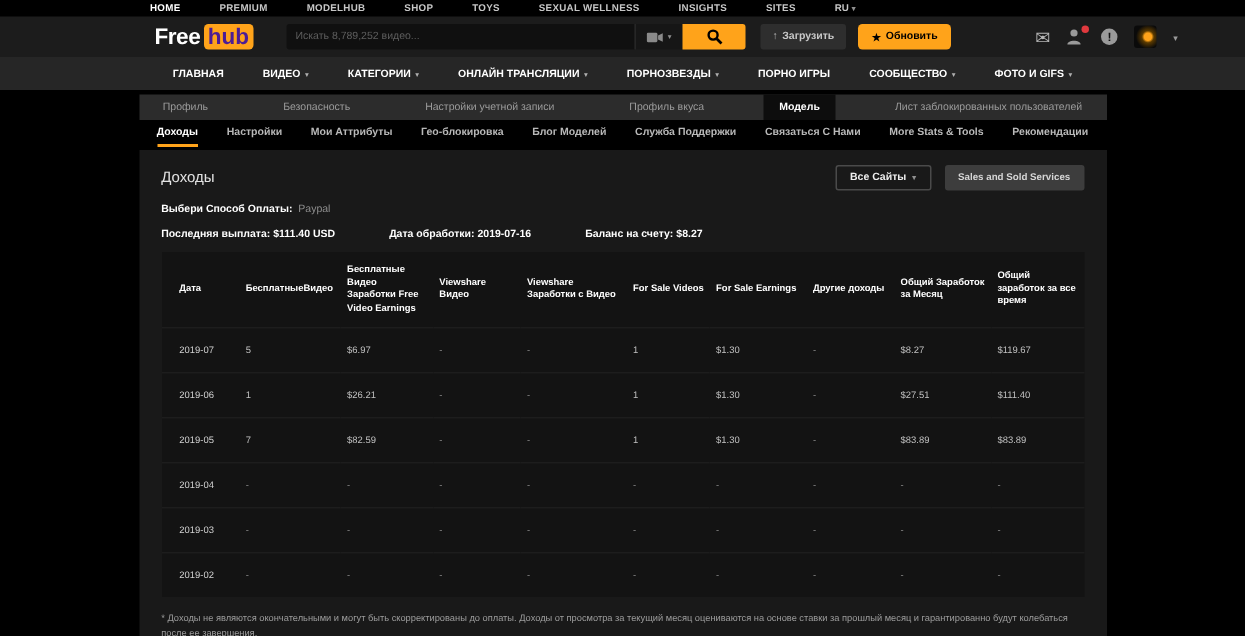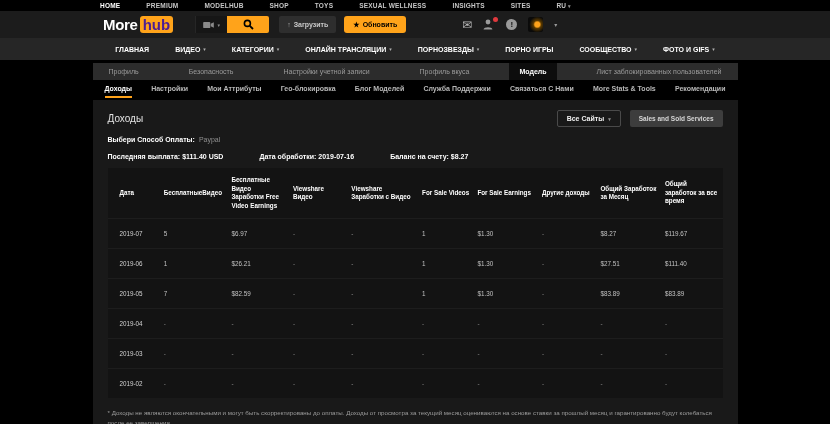--- a/index.html
+++ b/index.html
@@ -127,24 +127,25 @@
         <a class="topbar-link">SITES</a>
       </div>
     <div class="topbar-lang">
       <span>RU</span>
       <span class="caret">▾</span>
     </div>
   </div>
 
   <div class="header">
     <div class="logo">
-      <span class="logo-porn">More</span>
+      <span class="logo-porn">Free</span>
       <span class="logo-hub">hub</span>
     </div>
     <div class="search-group">
+      <input class="search-input" placeholder="Искать 8,789,252 видео..." style="">
       <div class="search-type">
         <svg width="11" height="8" viewBox="0 0 12 9">
           <rect x="0" y="1" width="8" height="7" rx="1" fill="#8a8a8a"></rect>
           <path d="M8.5 3 L12 1.3 V7.7 L8.5 6 Z" fill="#8a8a8a"></path>
         </svg>
         <span class="caret">▾</span>
       </div>
       <button class="search-btn">
         <svg width="11" height="11" viewBox="0 0 11 11">
           <circle cx="4.4" cy="4.4" r="3" fill="none" stroke="#000" stroke-width="1.6"></circle>

